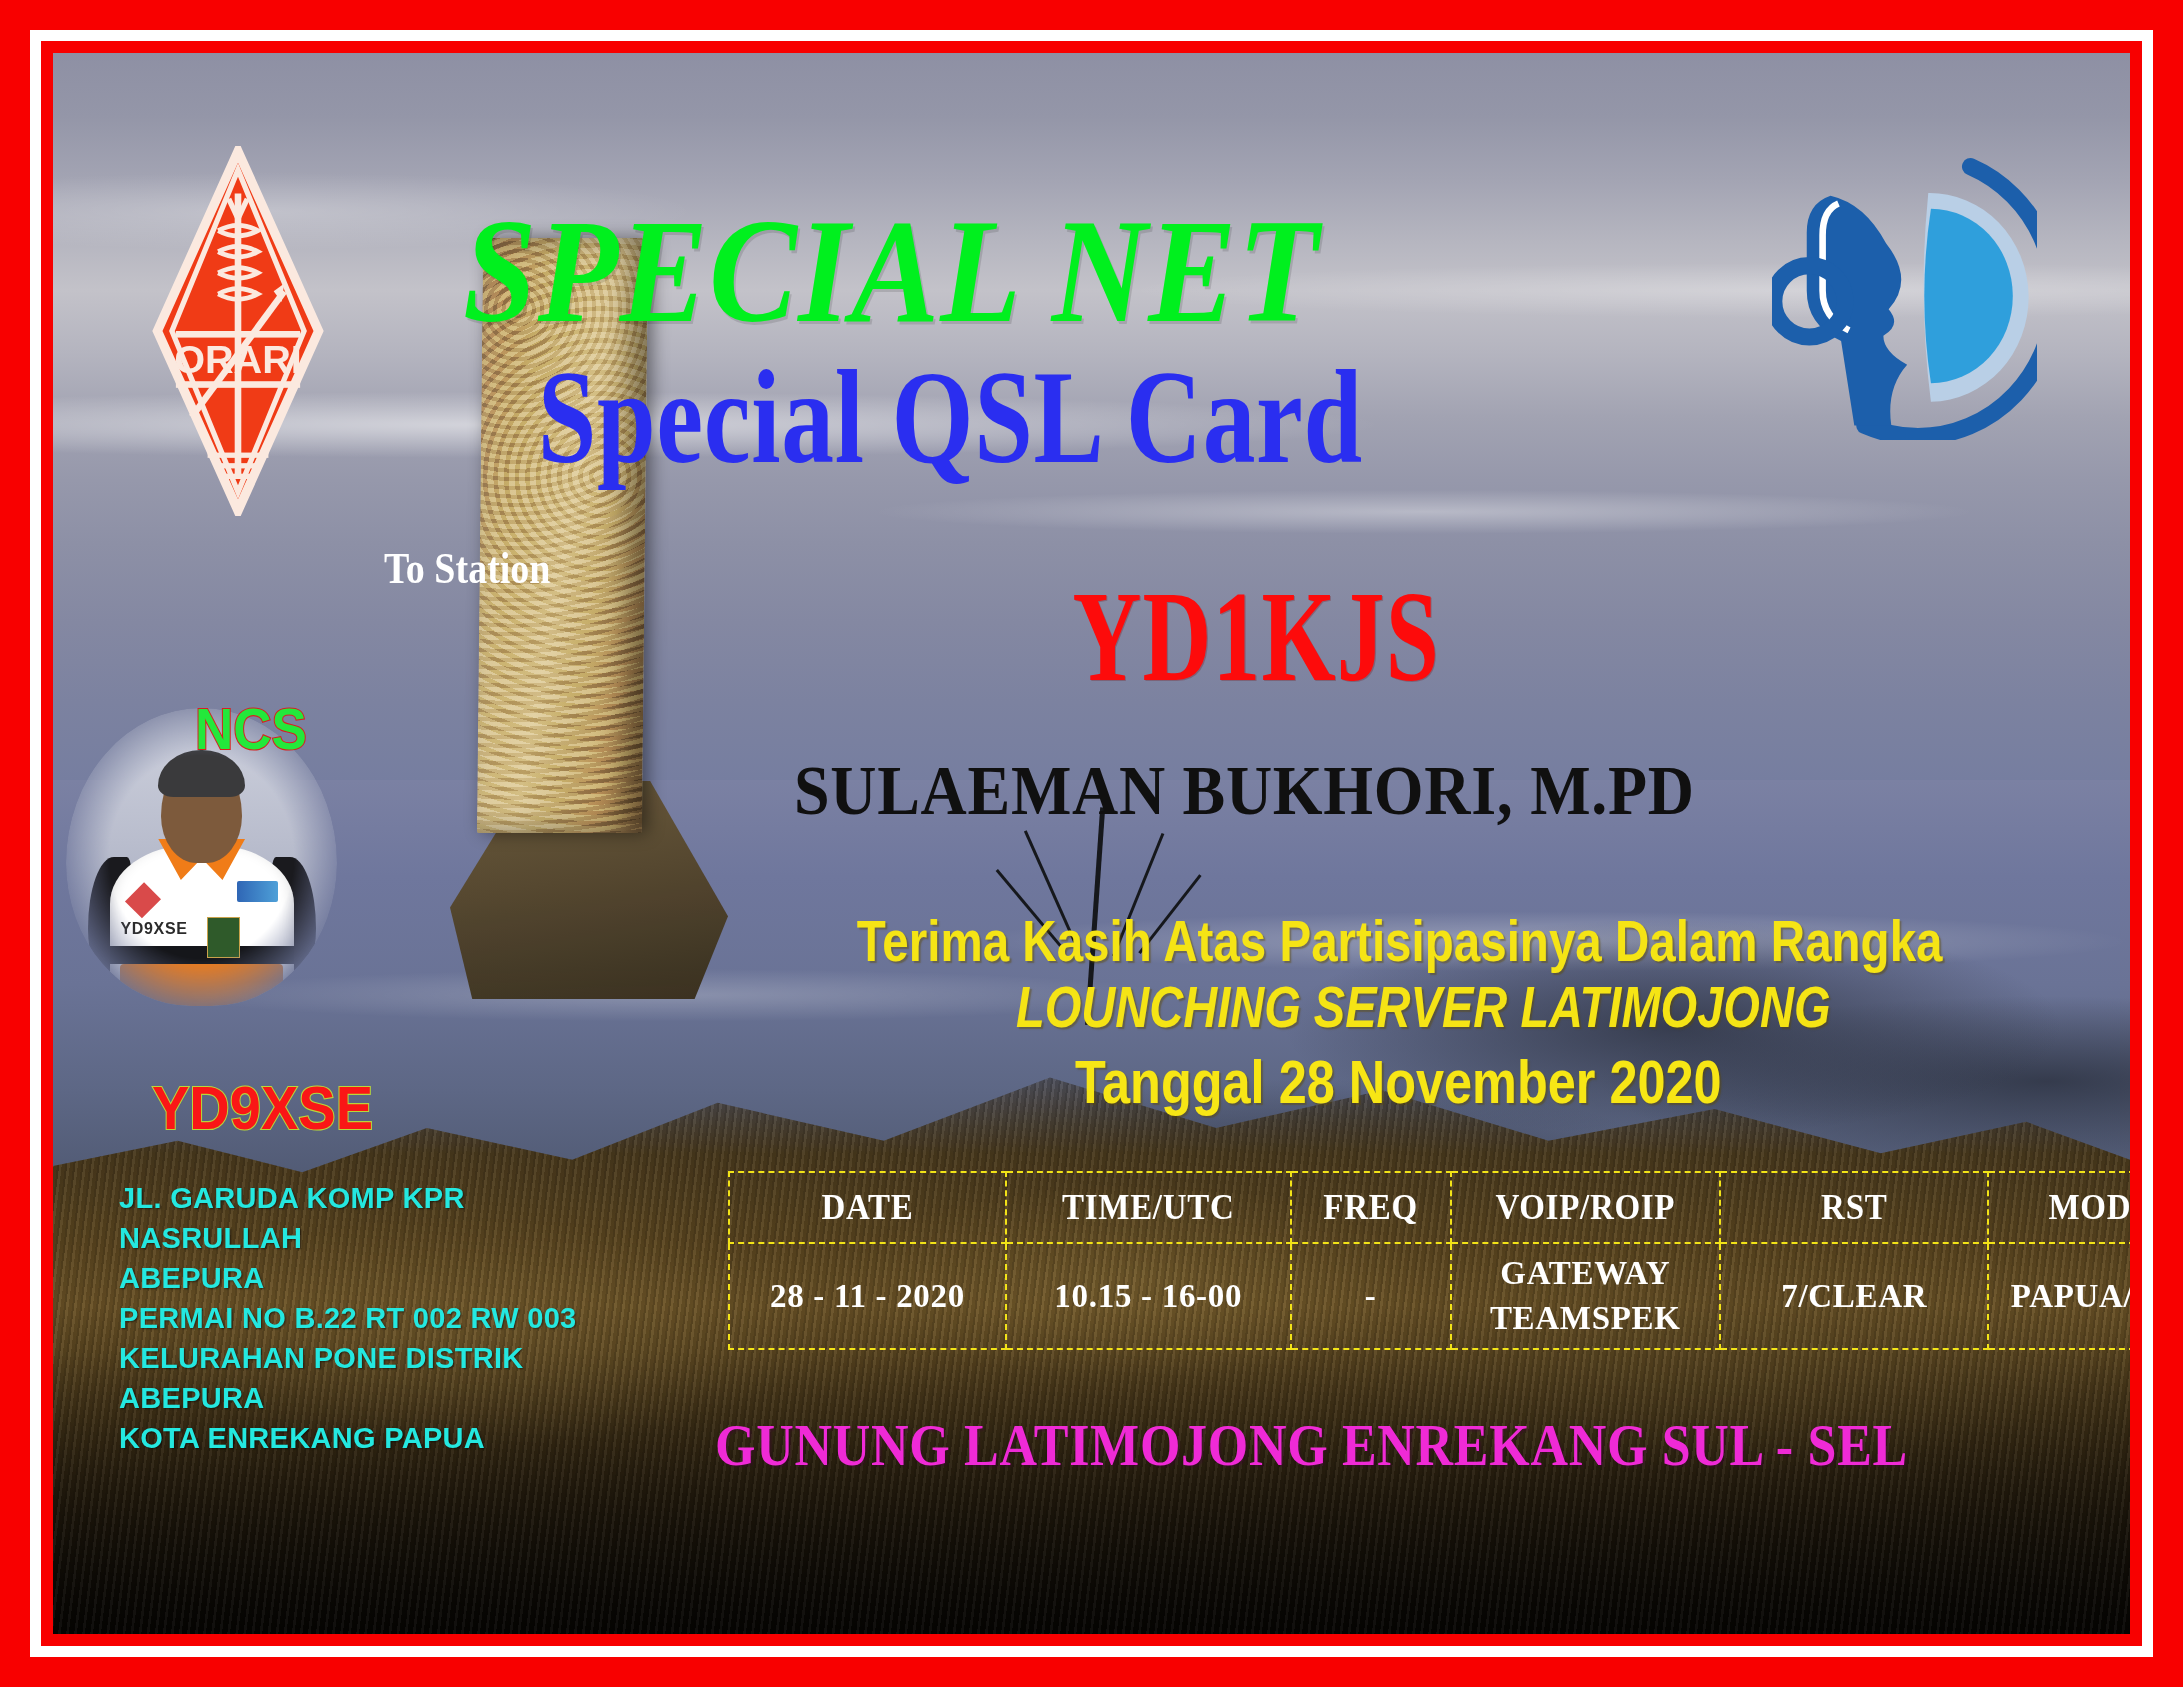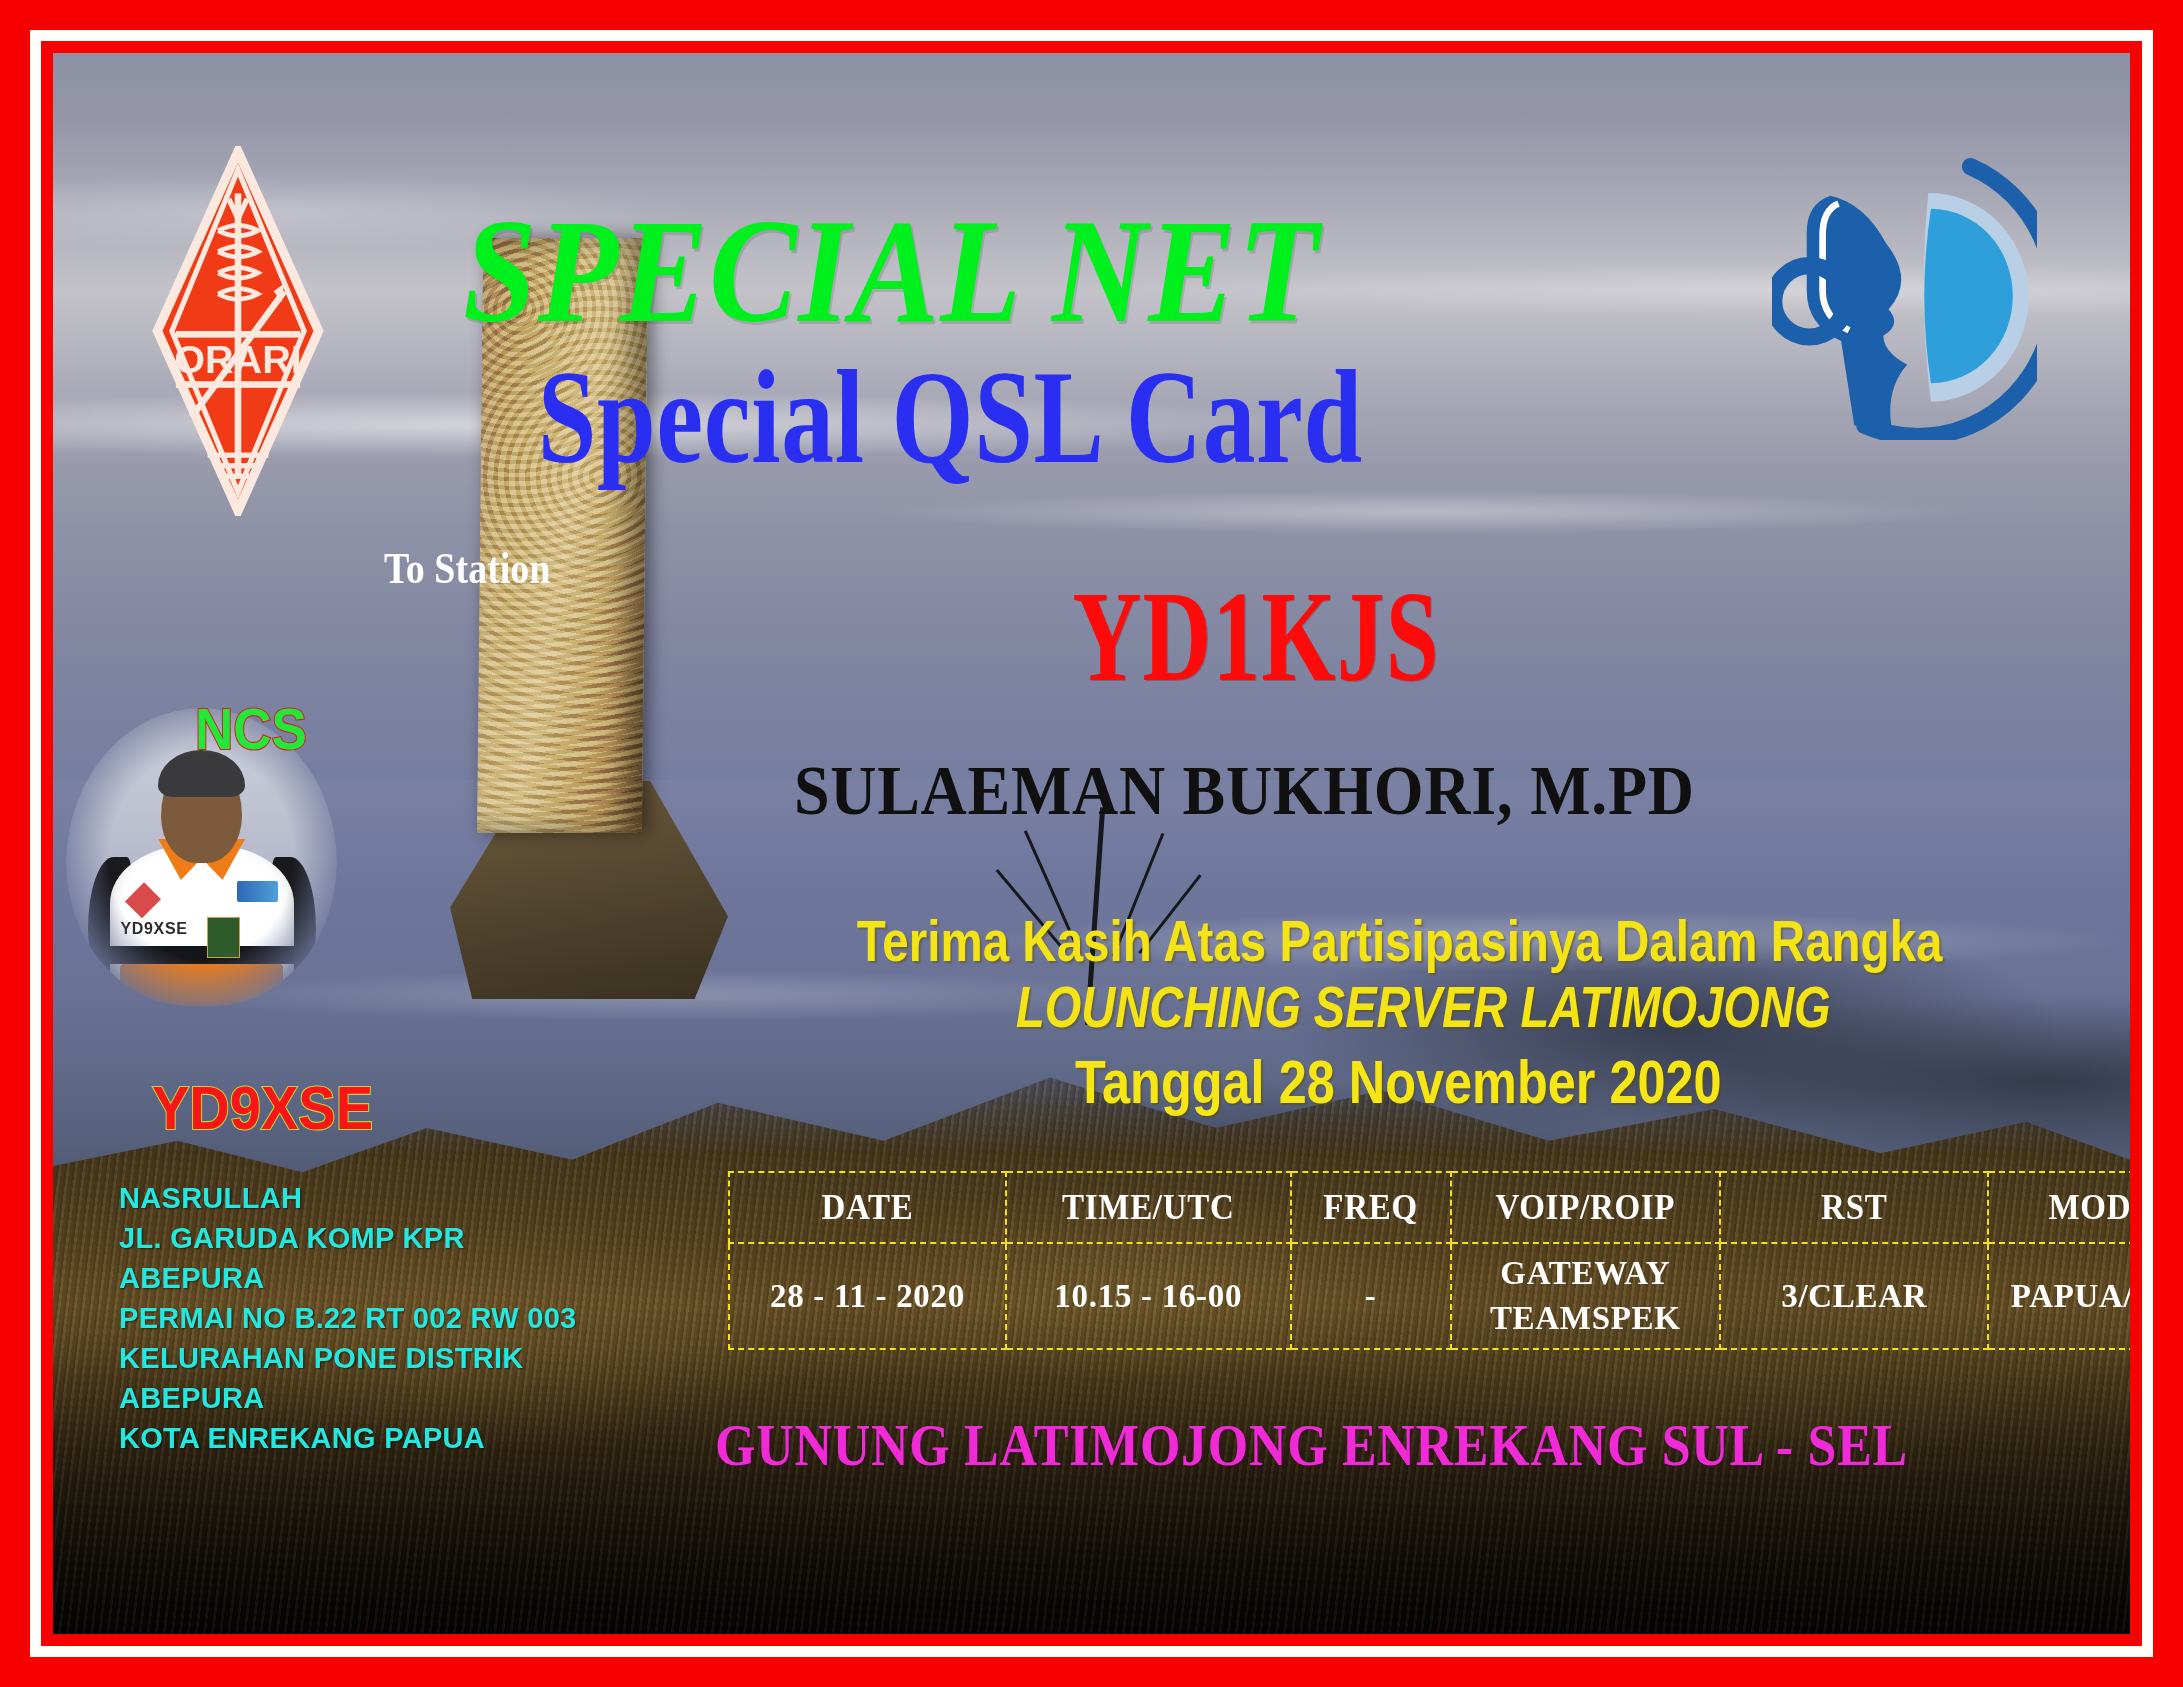--- a/index.html
+++ b/index.html
@@ -349,22 +349,22 @@
     <div class="t opname">SULAEMAN BUKHORI, M.PD</div>
 
     <div class="t ty1">Terima Kasih Atas Partisipasinya Dalam Rangka</div>
     <div class="t ty2">LOUNCHING SERVER LATIMOJONG</div>
     <div class="t ty3">Tanggal  28  November  2020</div>
 
     <div class="t ncs">NCS</div>
     <div class="t call2">YD9XSE</div>
 
     <div class="addr">
+      <div>JL. GARUDA KOMP KPR</div>
       <div>NASRULLAH</div>
-      <div>JL. GARUDA KOMP KPR</div>
       <div>ABEPURA</div>
       <div>PERMAI NO B.22 RT 002 RW 003</div>
       <div>KELURAHAN PONE DISTRIK</div>
       <div>ABEPURA</div>
       <div>KOTA ENREKANG PAPUA</div>
     </div>
 
     <table class="qtable">
       <thead>
         <tr>
@@ -378,21 +378,21 @@
       </thead>
       <tbody>
         <tr>
           <td>28 - 11 - 2020</td>
           <td>10.15 - 16-00</td>
           <td>-</td>
           <td class="voip-cell">
             <span>GATEWAY</span>
             <span>TEAMSPEK</span>
           </td>
-          <td>3/CLEAR</td>
+          <td>7/CLEAR</td>
           <td>PAPUA/CW</td>
         </tr>
       </tbody>
     </table>
 
     <div class="t gunung">GUNUNG LATIMOJONG ENREKANG SUL - SEL</div>
 
     <div class="t motto">"AMATIR  RADIO ADALAH PROGRESIVE"</div>
     <div class="t weburl">Address  : amatir.latimojong.com</div>
 

